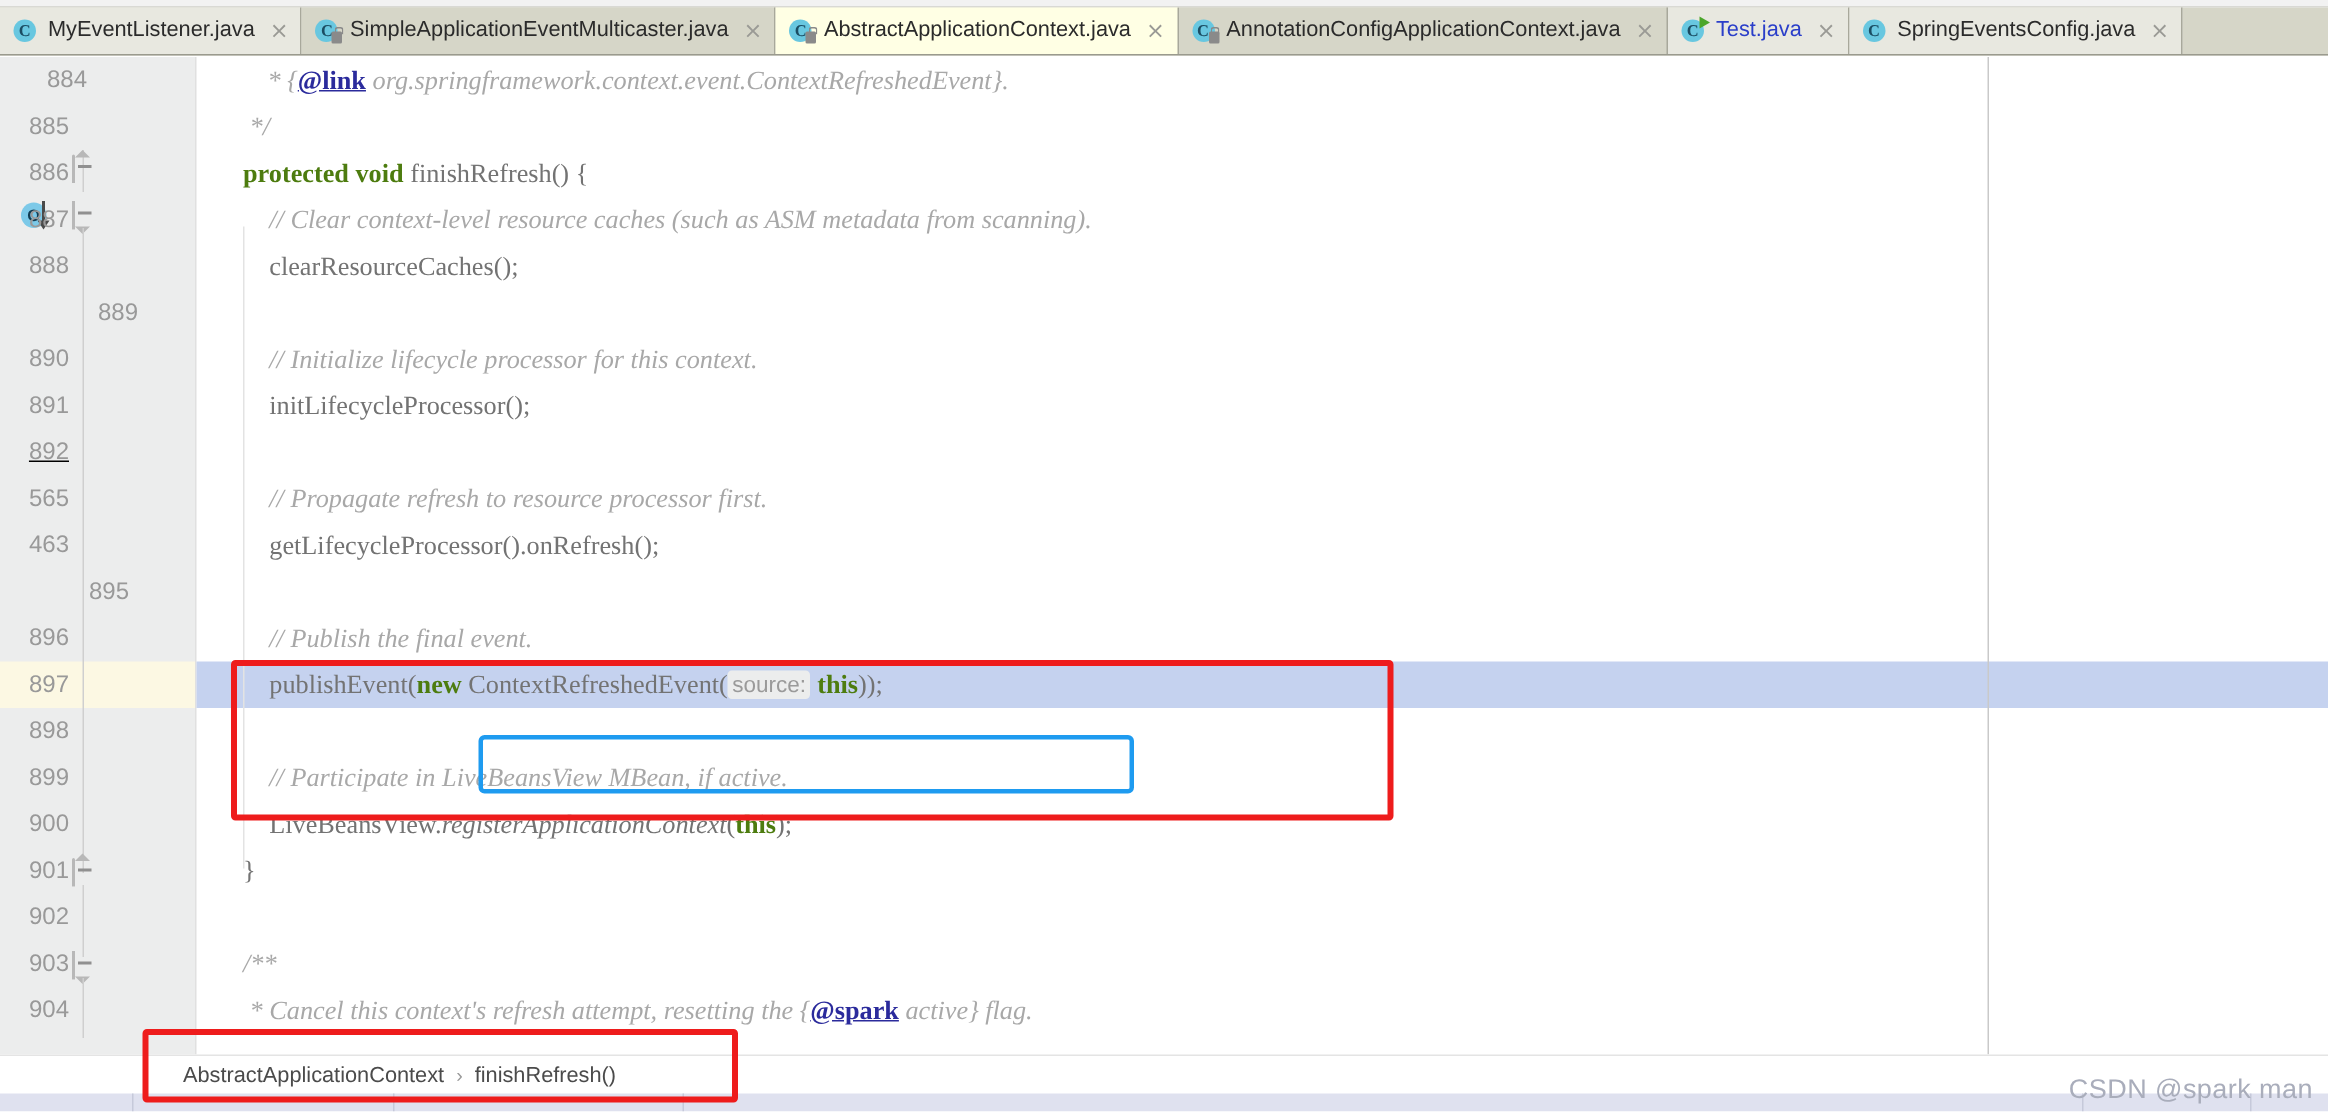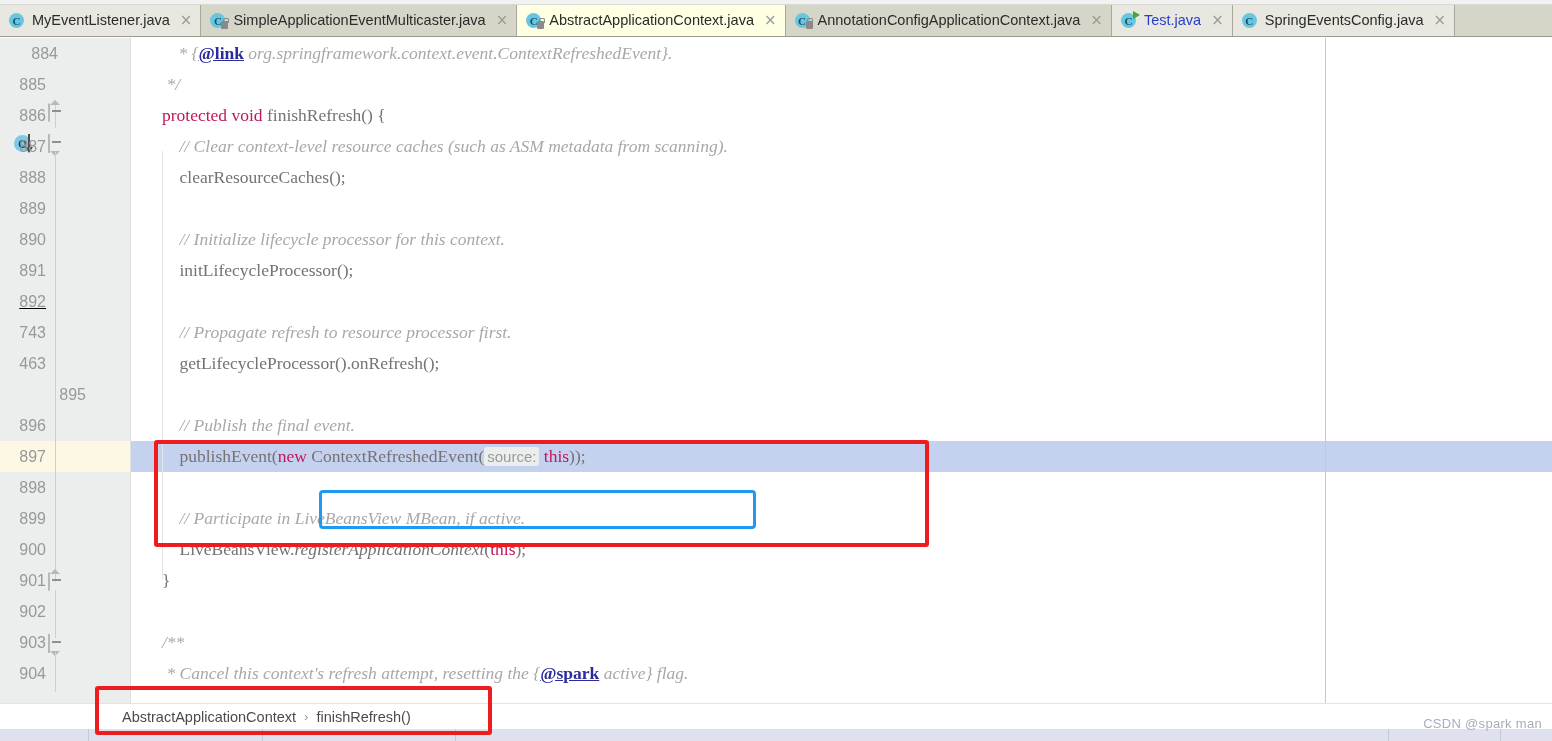--- a/index.html
+++ b/index.html
@@ -109,21 +109,21 @@
     position:absolute; left:131px; top:0; width:1421px; height:31px;
     background:#c5d2ef;
   }
 
   
   .indent-guide {
     position:absolute; left:162px; width:1px; background:#e3e3e3;
   }
 
   
-  .kw      { color:#be185d; font-weight:normal; }
+  .kw      { color:#4d7c0f; font-weight:bold; }
   .cmt     { color:#a8a8a8; font-style:italic; }
   .jdoc    { color:#a8a8a8; font-style:italic; }
   .link    { color:#2b2b9c; font-weight:bold; text-decoration:underline; font-style:normal;}
   .ital    { font-style:italic; }
   .plain   { color:#737373; }
   .hintbg {
     background:#eceded; color:#9a9a9a; border-radius:3px;
     padding:1px 3px; font-size:15px; font-family:"Liberation Sans", sans-serif;
     font-style:normal;
   }
@@ -209,21 +209,21 @@
 
   
   #statusbar {
     position:absolute; left:0; top:729px; width:1552px; height:12px;
     background:#dfe1ef;
   }
   .sb-div { position:absolute; top:0; width:1px; height:12px; background:#c6c9da; }
 
   #watermark {
     position:absolute; right:10px; top:716px;
-    font-size:13px; color:#a9adbb;
+    font-size:18px; color:#a9adbb;
     font-family:"Liberation Sans", sans-serif;
     letter-spacing:0.3px;
   }
 </style>
 </head>
 <body>
 
 <div id="top-strip"></div>
 
 <div id="tabbar">
@@ -338,21 +338,21 @@
     <span class="gutter-space"></span>
     <span class="code"><span class="cmt">    // Clear context-level resource caches (such as ASM metadata from scanning).</span></span>
   </div>
 
   <div class="line" style="top:124px;">
     <span class="lnum">888</span>
     <span class="gutter-space"></span>
     <span class="code"><span class="plain">    clearResourceCaches();</span></span>
   </div>
 
-  <div class="line" style="top:155px;">
+  <div class="line" style="top:155px;padding-left:46px;">
     <span class="lnum">889</span>
     <span class="gutter-space"></span>
     <span class="code"></span>
   </div>
 
   <div class="line" style="top:186px;">
     <span class="lnum">890</span>
     <span class="gutter-space"></span>
     <span class="code"><span class="cmt">    // Initialize lifecycle processor for this context.</span></span>
   </div>
@@ -363,21 +363,21 @@
     <span class="code"><span class="plain">    initLifecycleProcessor();</span></span>
   </div>
 
   <div class="line" style="top:248px;text-decoration:underline;">
     <span class="lnum">892</span>
     <span class="gutter-space"></span>
     <span class="code"></span>
   </div>
 
   <div class="line" style="top:279px;">
-    <span class="lnum">743</span>
+    <span class="lnum">565</span>
     <span class="gutter-space"></span>
     <span class="code"><span class="cmt">    // Propagate refresh to resource processor first.</span></span>
   </div>
 
   <div class="line" style="top:310px;">
     <span class="lnum">463</span>
     <span class="gutter-space"></span>
     <span class="code"><span class="plain">    getLifecycleProcessor().onRefresh();</span></span>
   </div>
 

